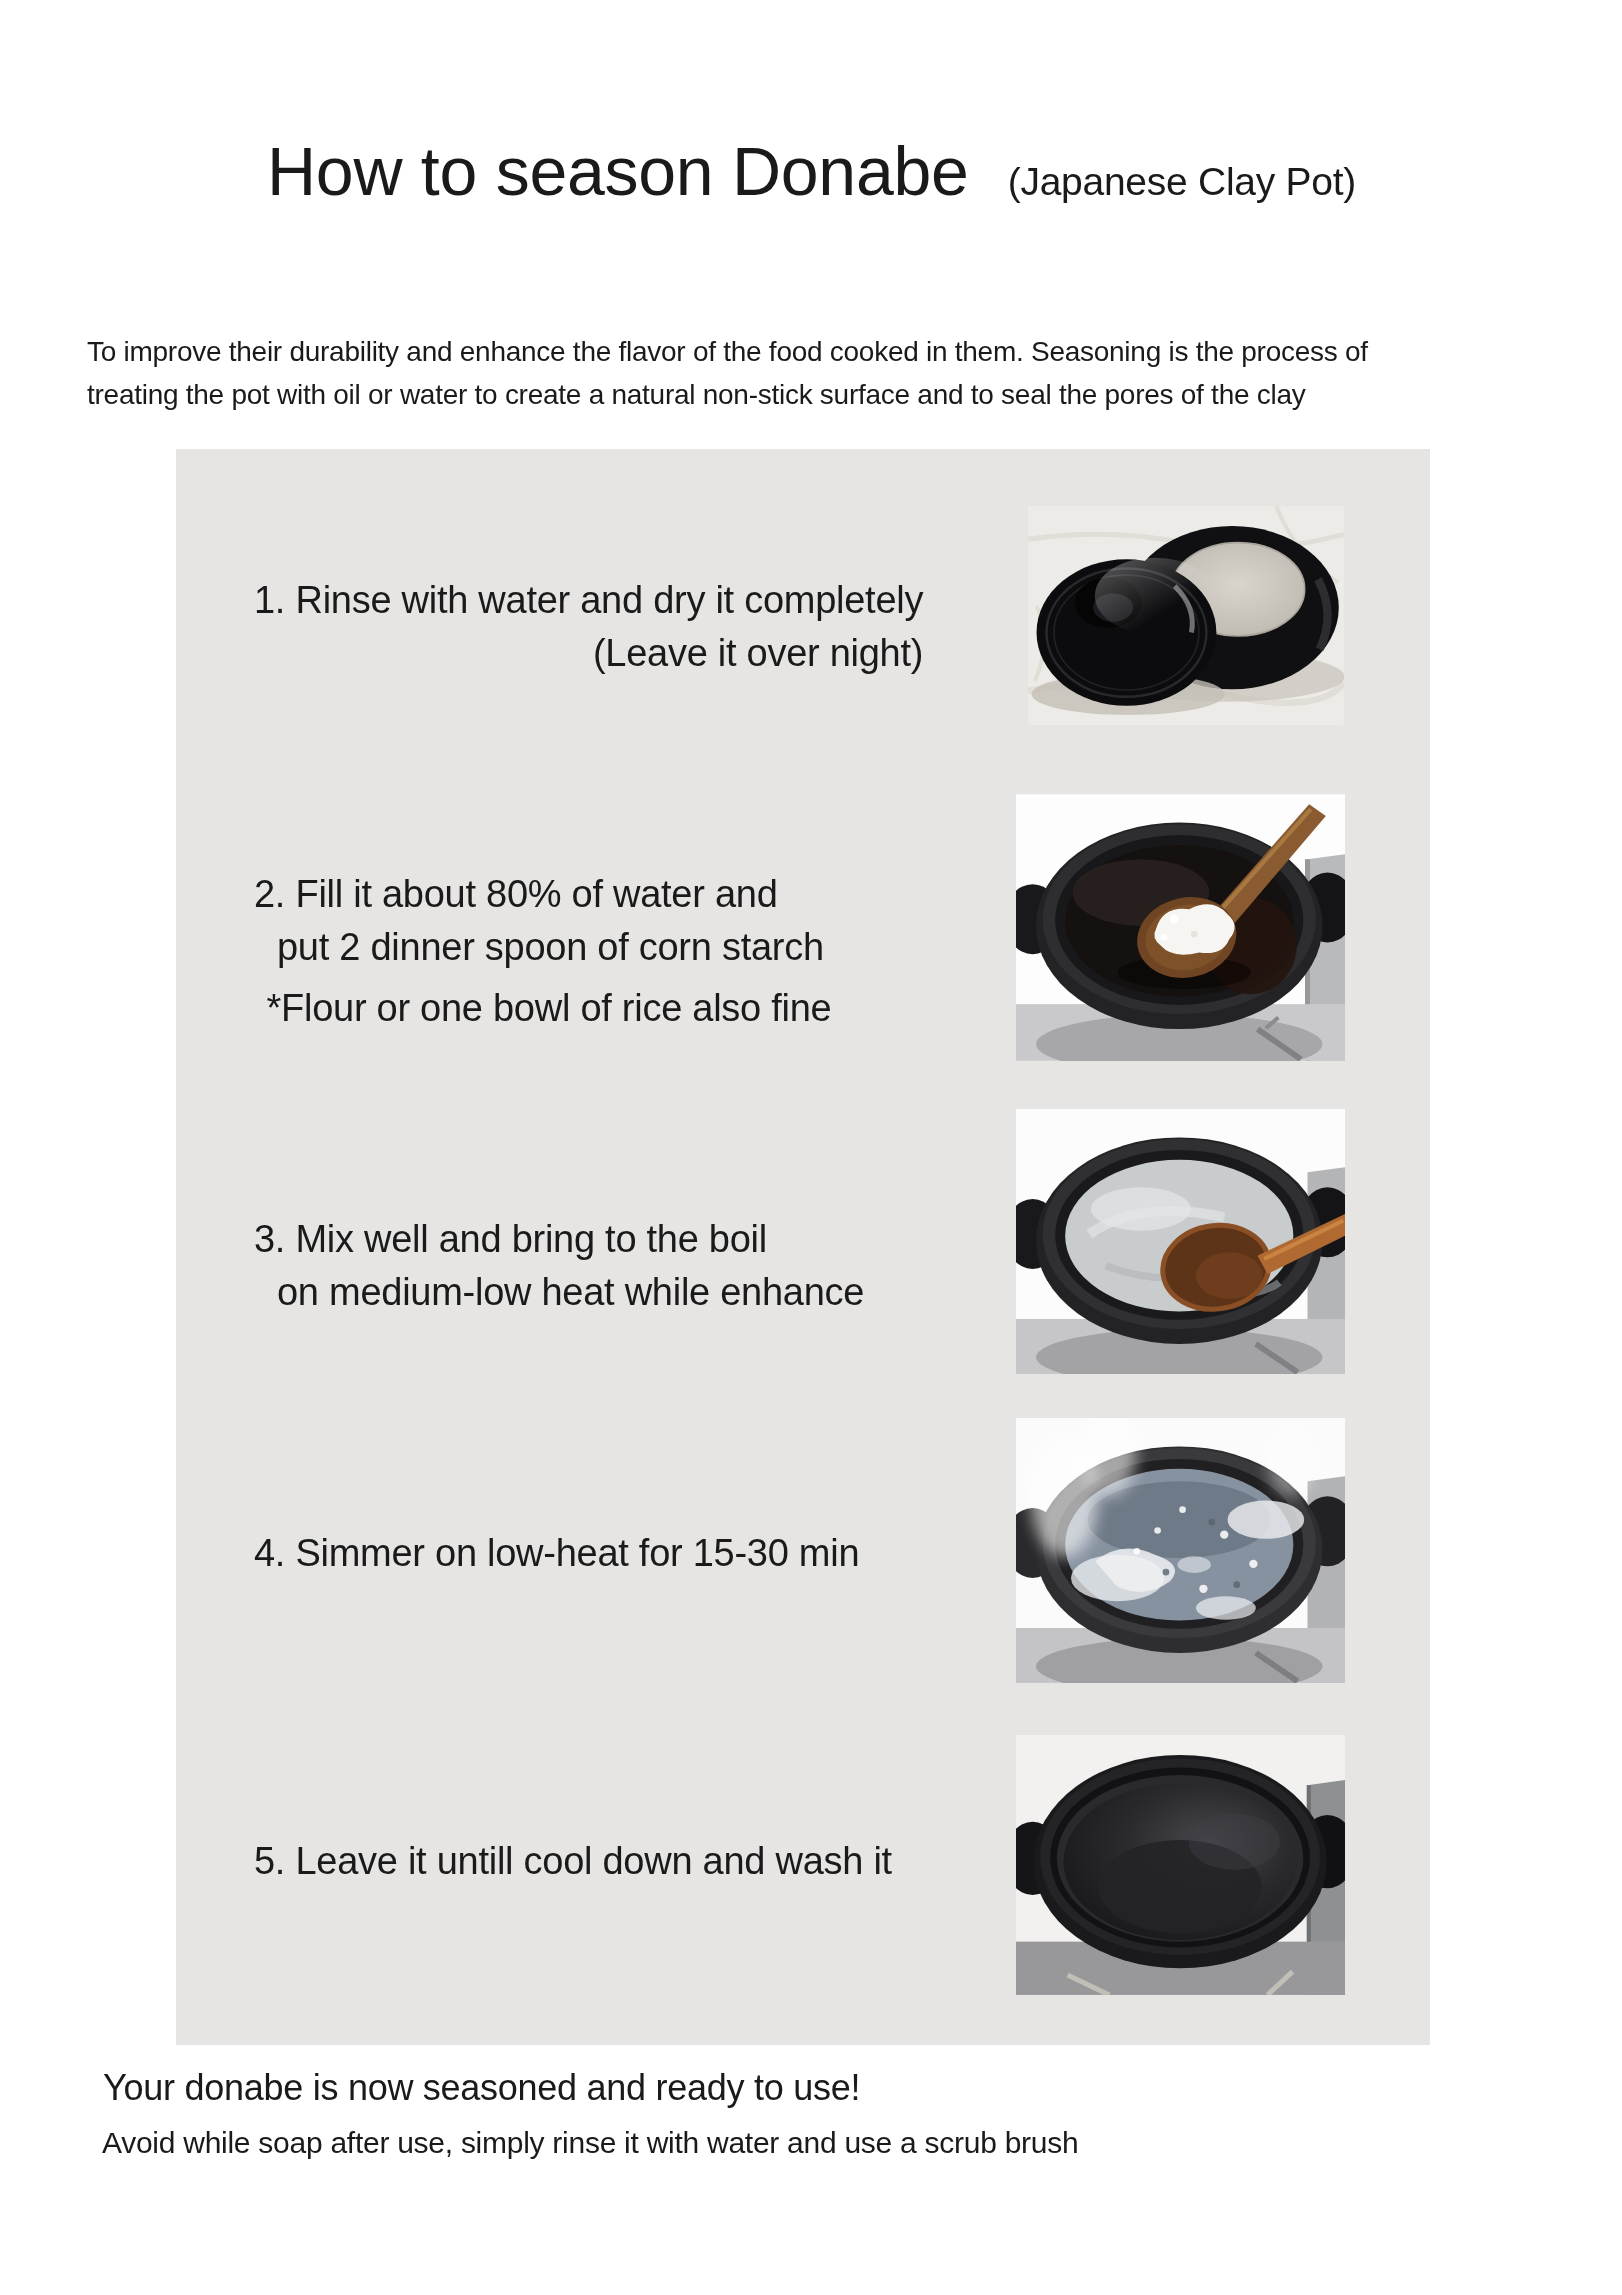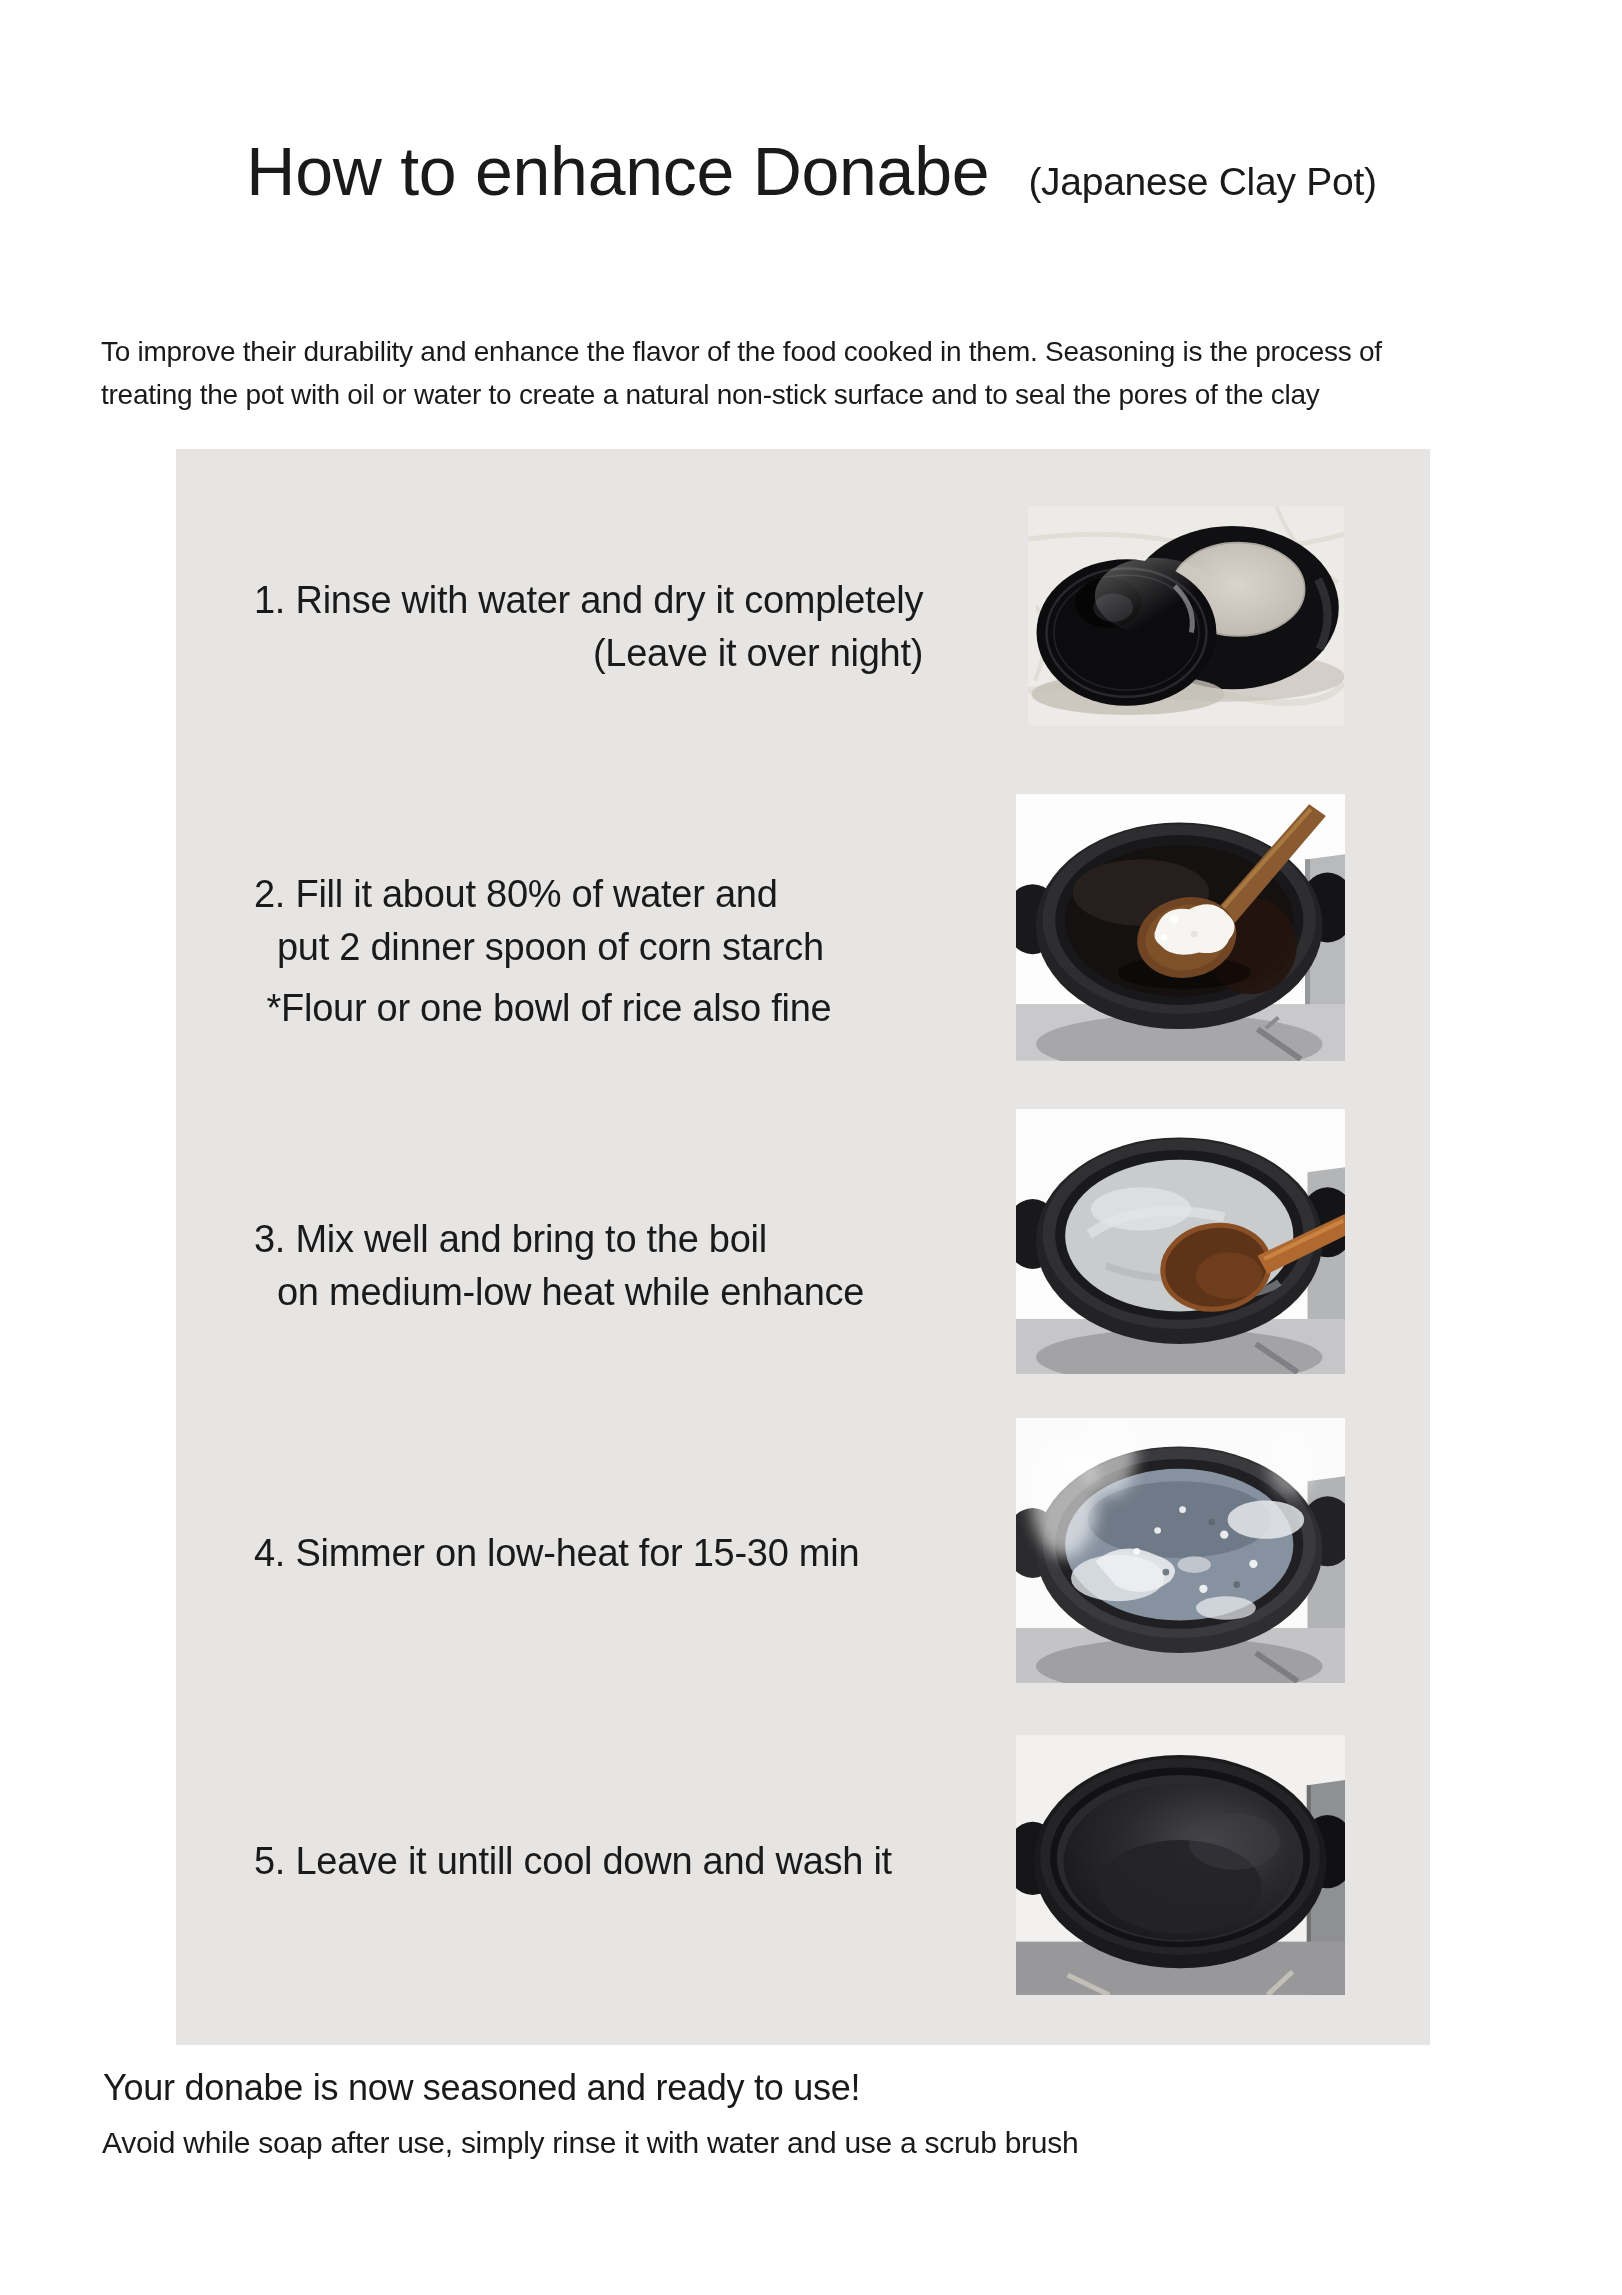--- a/index.html
+++ b/index.html
@@ -14,21 +14,21 @@
 
   .title-wrap { position: absolute; top: 132px; left: 0; width: 100%; text-align: center; white-space: nowrap; }
   .title-main { font-size: 68px; font-weight: 400; line-height: 1.15; }
   .title-sub  { font-size: 39px; font-weight: 400; margin-left: 32px; }
 
   .why-heading {
     position: absolute; left: 98px; top: 265px;
     font-size: 38px; font-weight: 400; line-height: 1.2; margin: 0;
   }
   .why-body {
-    position: absolute; left: 101px; top: 330px; width: 1493px;
+    position: absolute; left: 87px; top: 330px; width: 1493px;
     font-size: 28px; line-height: 43px; margin: 0;
   }
   .why-body .body-line { display: block; }
 
   .steps-panel {
     position: absolute; left: 176px; top: 449px;
     width: 1254px; height: 1596px;
     background: #e6e5e3;
   }
 
@@ -65,21 +65,21 @@
     position: absolute; left: 102px; top: 2125px;
     font-size: 30px; font-weight: 400; margin: 0; line-height: 1.2;
   }
 </style>
 </head>
 <body>
 
 <main class="page">
 
   <header class="title-wrap">
-    <h1 style="margin:0; font-weight:400;"><span class="title-main">How to enhance Donabe</span> <span class="title-sub">(Japanese Clay Pot)</span></h1>
+    <h1 style="margin:0; font-weight:400;"><span class="title-main">How to season Donabe</span> <span class="title-sub">(Japanese Clay Pot)</span></h1>
   </header>
 
 
   <p class="why-body">
     <span class="body-line">To improve their durability and enhance the flavor of the food cooked in them. Seasoning is the process of</span>
     <span class="body-line">treating the pot with oil or water to create a natural non-stick surface and to seal the pores of the clay</span>
   </p>
 
   <section class="steps-panel">
 

